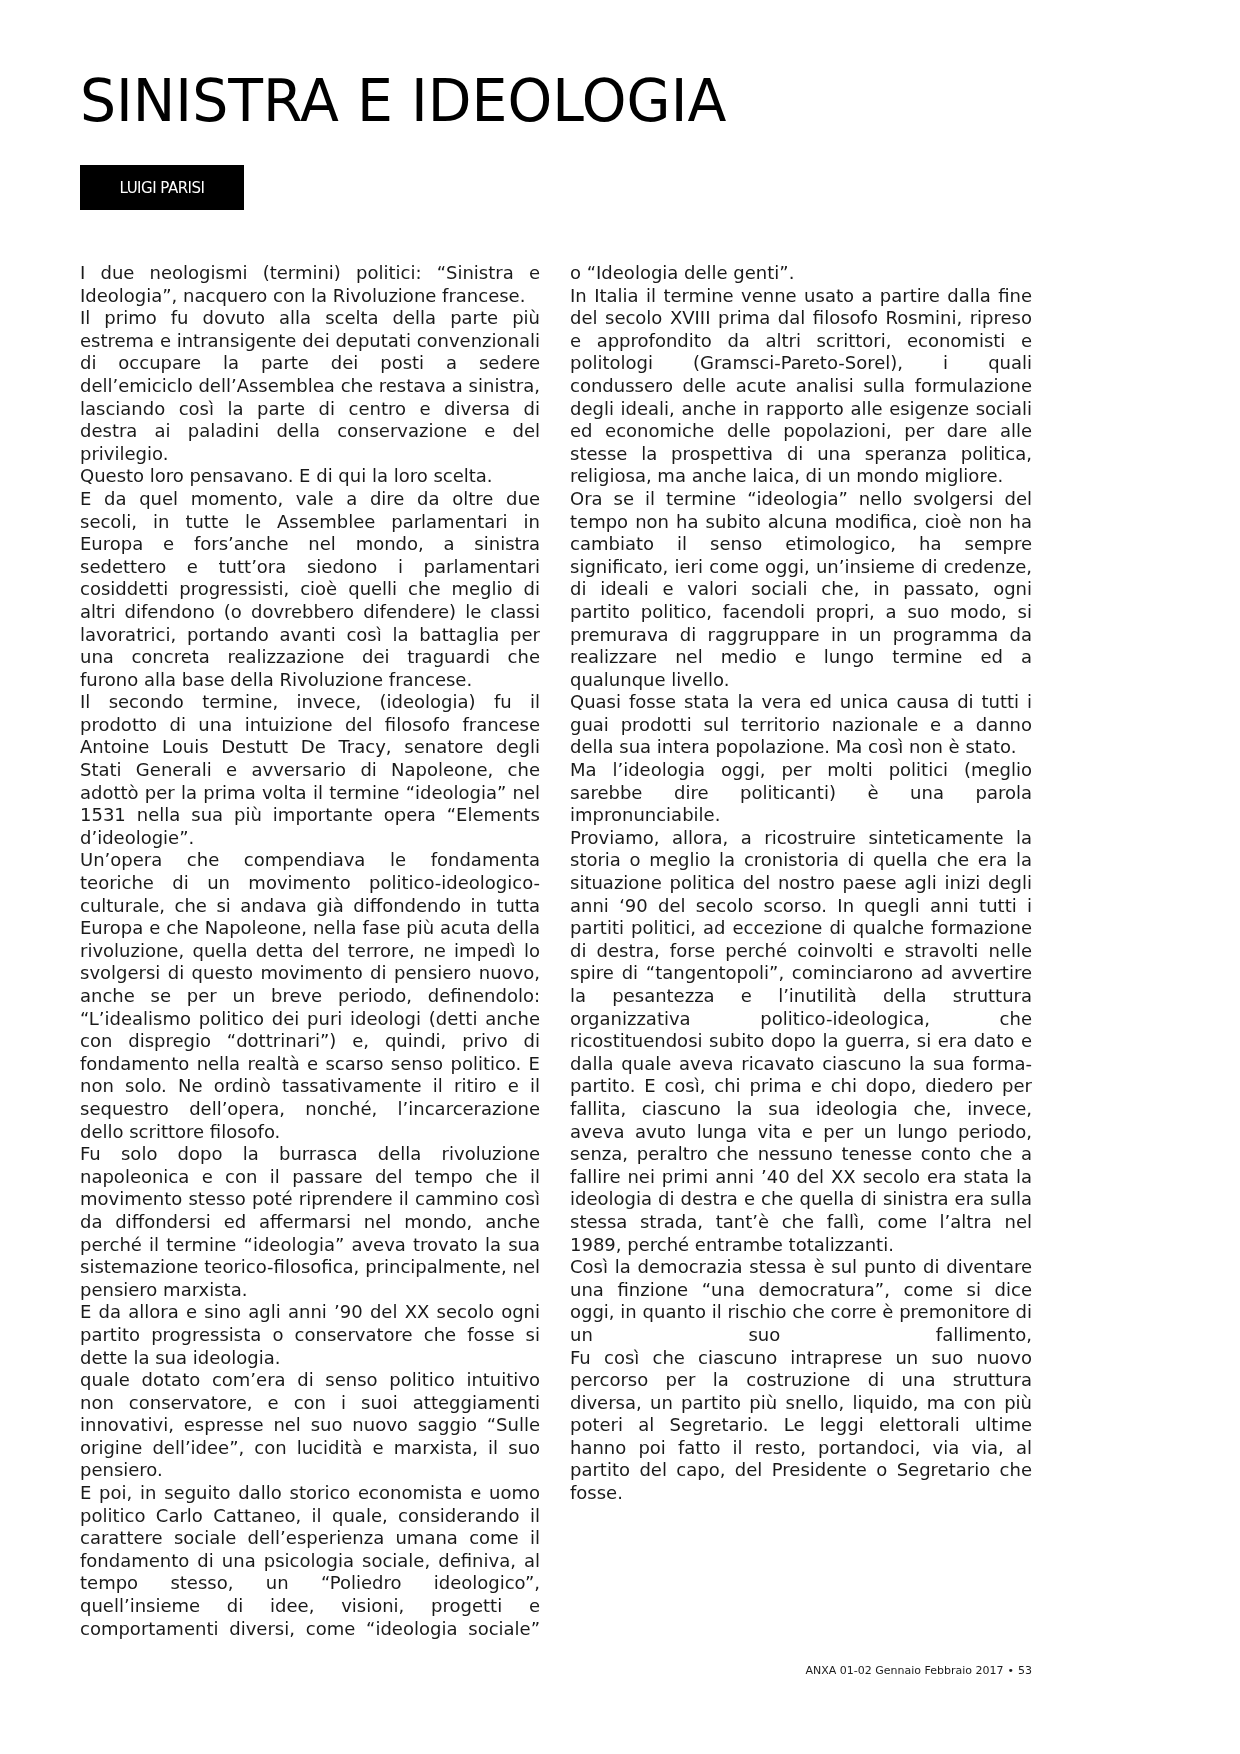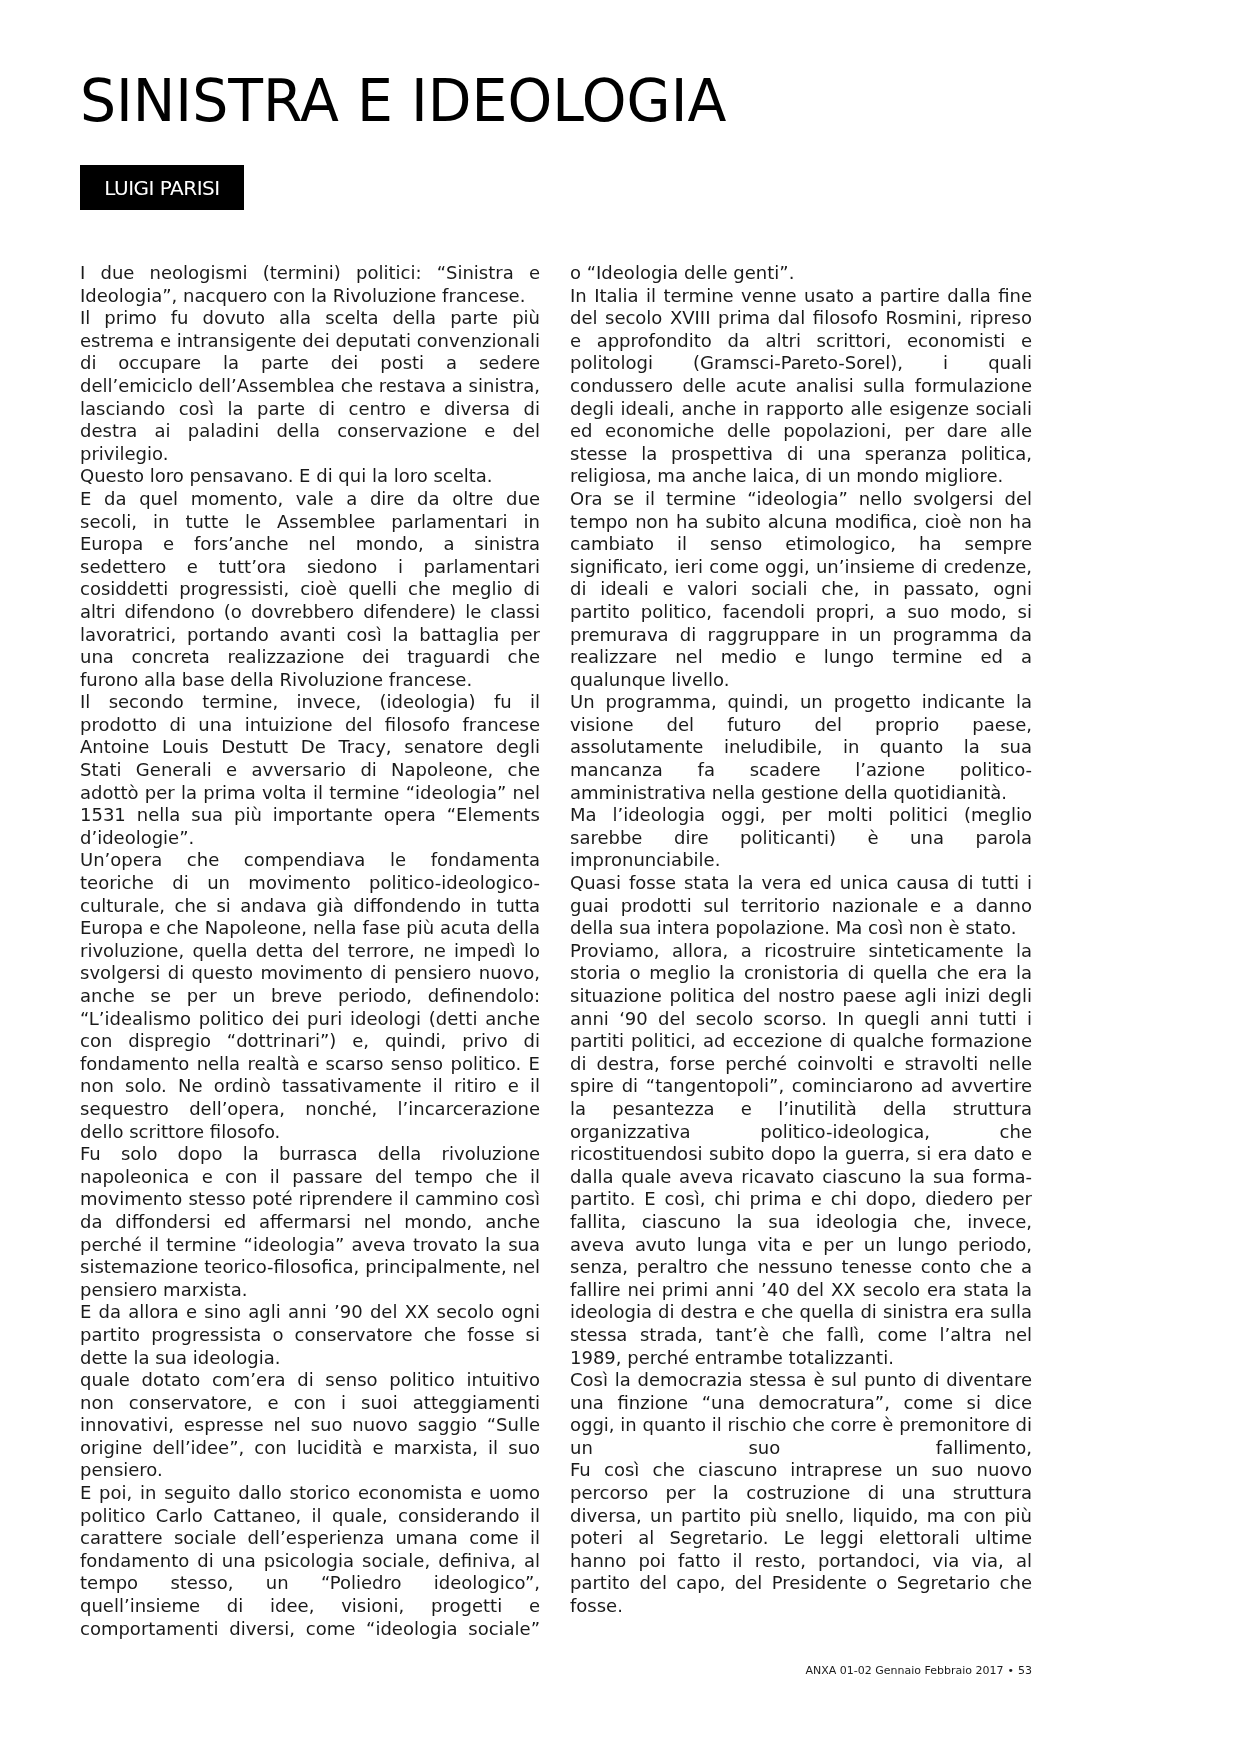--- a/index.html
+++ b/index.html
@@ -13,21 +13,21 @@
     font-size: 58px; font-weight: normal; letter-spacing: 0px;
     line-height: 1; color: #000; margin: 0;
     transform: scaleX(0.98); transform-origin: left;
   }
   .author-box {
     position: absolute; left: 80px; top: 165px;
     width: 164px; height: 45px; background: #000;
     display: flex; align-items: center; justify-content: center;
   }
   .author-box span {
-    color: #fff; font-family: "DejaVu Sans", sans-serif; font-size: 20px;
+    color: #fff; font-family: "DejaVu Sans", sans-serif; font-size: 15px;
     letter-spacing: -0.5px;
   }
   .column {
     position: absolute; top: 262px; width: 460px;
     font-family: "DejaVu Sans", sans-serif; font-size: 18px;
     line-height: 22.6px; text-align: justify; color: #1a1a1a;
   }
   .col-left { left: 80px; }
   .col-right { left: 570px; width: 462px; }
   .column p { margin: 0; text-align: justify; text-align-last: left; }
@@ -57,23 +57,22 @@
   <p>Fu solo dopo la burrasca della rivoluzione napoleonica e con il passare del tempo che il movimento stesso poté riprendere il cammino così da diffondersi ed affermarsi nel mondo, anche perché il termine “ideologia” aveva trovato la sua sistemazione teorico-filosofica, principalmente, nel pensiero marxista.</p>
   <p>E da allora e sino agli anni ’90 del XX secolo ogni partito progressista o conservatore che fosse si dette la sua ideologia.</p>
   <p>quale dotato com’era di senso politico intuitivo  non conservatore, e con i suoi atteggiamenti innovativi, espresse nel suo nuovo saggio “Sulle origine dell’idee”, con lucidità e marxista, il suo pensiero.</p>
   <p style="text-align-last: justify;">E poi, in seguito dallo storico economista e uomo politico Carlo Cattaneo, il quale, considerando il carattere sociale dell’esperienza umana come il fondamento di una psicologia sociale, definiva, al tempo stesso, un “Poliedro ideologico”, quell’insieme di idee, visioni, progetti e comportamenti diversi, come “ideologia sociale”</p>
 </div>
 
 <div class="column col-right">
   <p>o “Ideologia delle genti”.</p>
   <p>In Italia il termine venne usato a partire dalla fine del secolo XVIII prima dal filosofo Rosmini, ripreso e approfondito da altri scrittori, economisti e politologi (Gramsci-Pareto-Sorel), i quali condussero delle acute analisi sulla formulazione degli ideali, anche in rapporto alle esigenze sociali ed economiche delle popolazioni, per dare alle stesse la  prospettiva di una speranza politica, religiosa, ma anche laica, di un mondo migliore.</p>
   <p>Ora se il termine “ideologia” nello svolgersi del tempo non ha subito alcuna modifica, cioè non ha cambiato il senso etimologico, ha sempre significato, ieri come oggi, un’insieme di credenze, di ideali e valori sociali che, in passato, ogni partito politico, facendoli propri, a suo modo, si premurava di raggruppare in un programma da realizzare nel medio e lungo termine ed a qualunque livello.</p>
-  <p>Un programma, quindi, un progetto indicante la visione del futuro del proprio paese, assolutamente ineludibile, in quanto la sua mancanza fa scadere l’azione politico-amministrativa nella gestione della quotidianità.</p>
+  <p>Quasi fosse stata la vera ed unica causa di tutti i guai prodotti sul territorio nazionale e a danno della sua intera popolazione. Ma così non è stato.</p>
   <p>Ma l’ideologia oggi, per molti politici (meglio sarebbe dire politicanti) è una parola impronunciabile.</p>
-  <p>Quasi fosse stata la vera ed unica causa di tutti i guai prodotti sul territorio nazionale e a danno della sua intera popolazione. Ma così non è stato.</p>
   <p>Proviamo, allora, a ricostruire sinteticamente la storia o meglio la cronistoria di quella che era la situazione politica del nostro paese agli inizi degli anni ‘90 del secolo scorso. In quegli anni tutti i partiti politici, ad eccezione di qualche formazione di destra, forse perché coinvolti e stravolti nelle spire di “tangentopoli”, cominciarono ad avvertire la pesantezza e l’inutilità della struttura organizzativa politico-ideologica, che ricostituendosi subito dopo la guerra, si era dato e dalla quale  aveva ricavato ciascuno la sua forma-partito. E così, chi prima e chi dopo, diedero per fallita, ciascuno la sua ideologia che, invece, aveva avuto lunga vita e per un lungo periodo, senza, peraltro che nessuno tenesse conto che a fallire nei primi anni ’40 del XX secolo era stata la ideologia di destra e che quella di sinistra era sulla stessa strada, tant’è che fallì, come l’altra nel 1989, perché entrambe totalizzanti.</p>
   <p style="text-align-last: justify;">Così la democrazia stessa è sul punto di diventare una finzione “una democratura”, come si dice oggi, in quanto il rischio che corre è premonitore di un suo fallimento,</p>
   <p>Fu così che ciascuno intraprese un suo nuovo percorso per la costruzione di una struttura diversa, un partito più snello, liquido, ma con più poteri al Segretario. Le leggi elettorali ultime hanno poi fatto il resto, portandoci, via via, al partito del capo, del Presidente o Segretario che fosse.</p>
 </div>
 
 <div class="footer">
   <span>ANXA 01-02 Gennaio Febbraio 2017</span><span class="sep">•</span><span>53</span>
 </div>
 
 </body></html>

